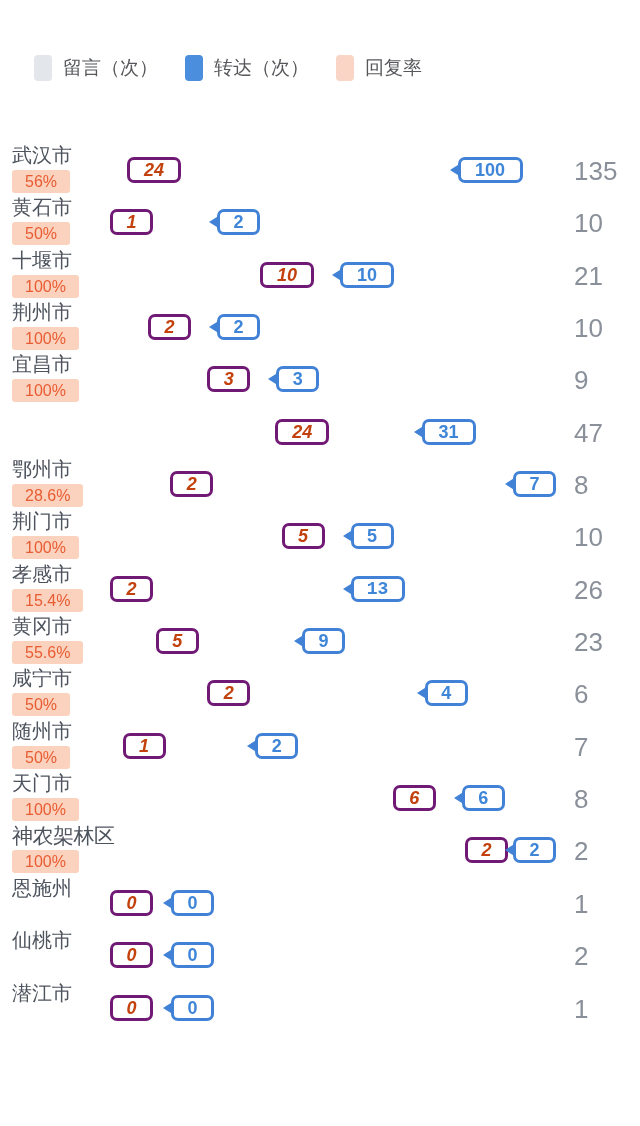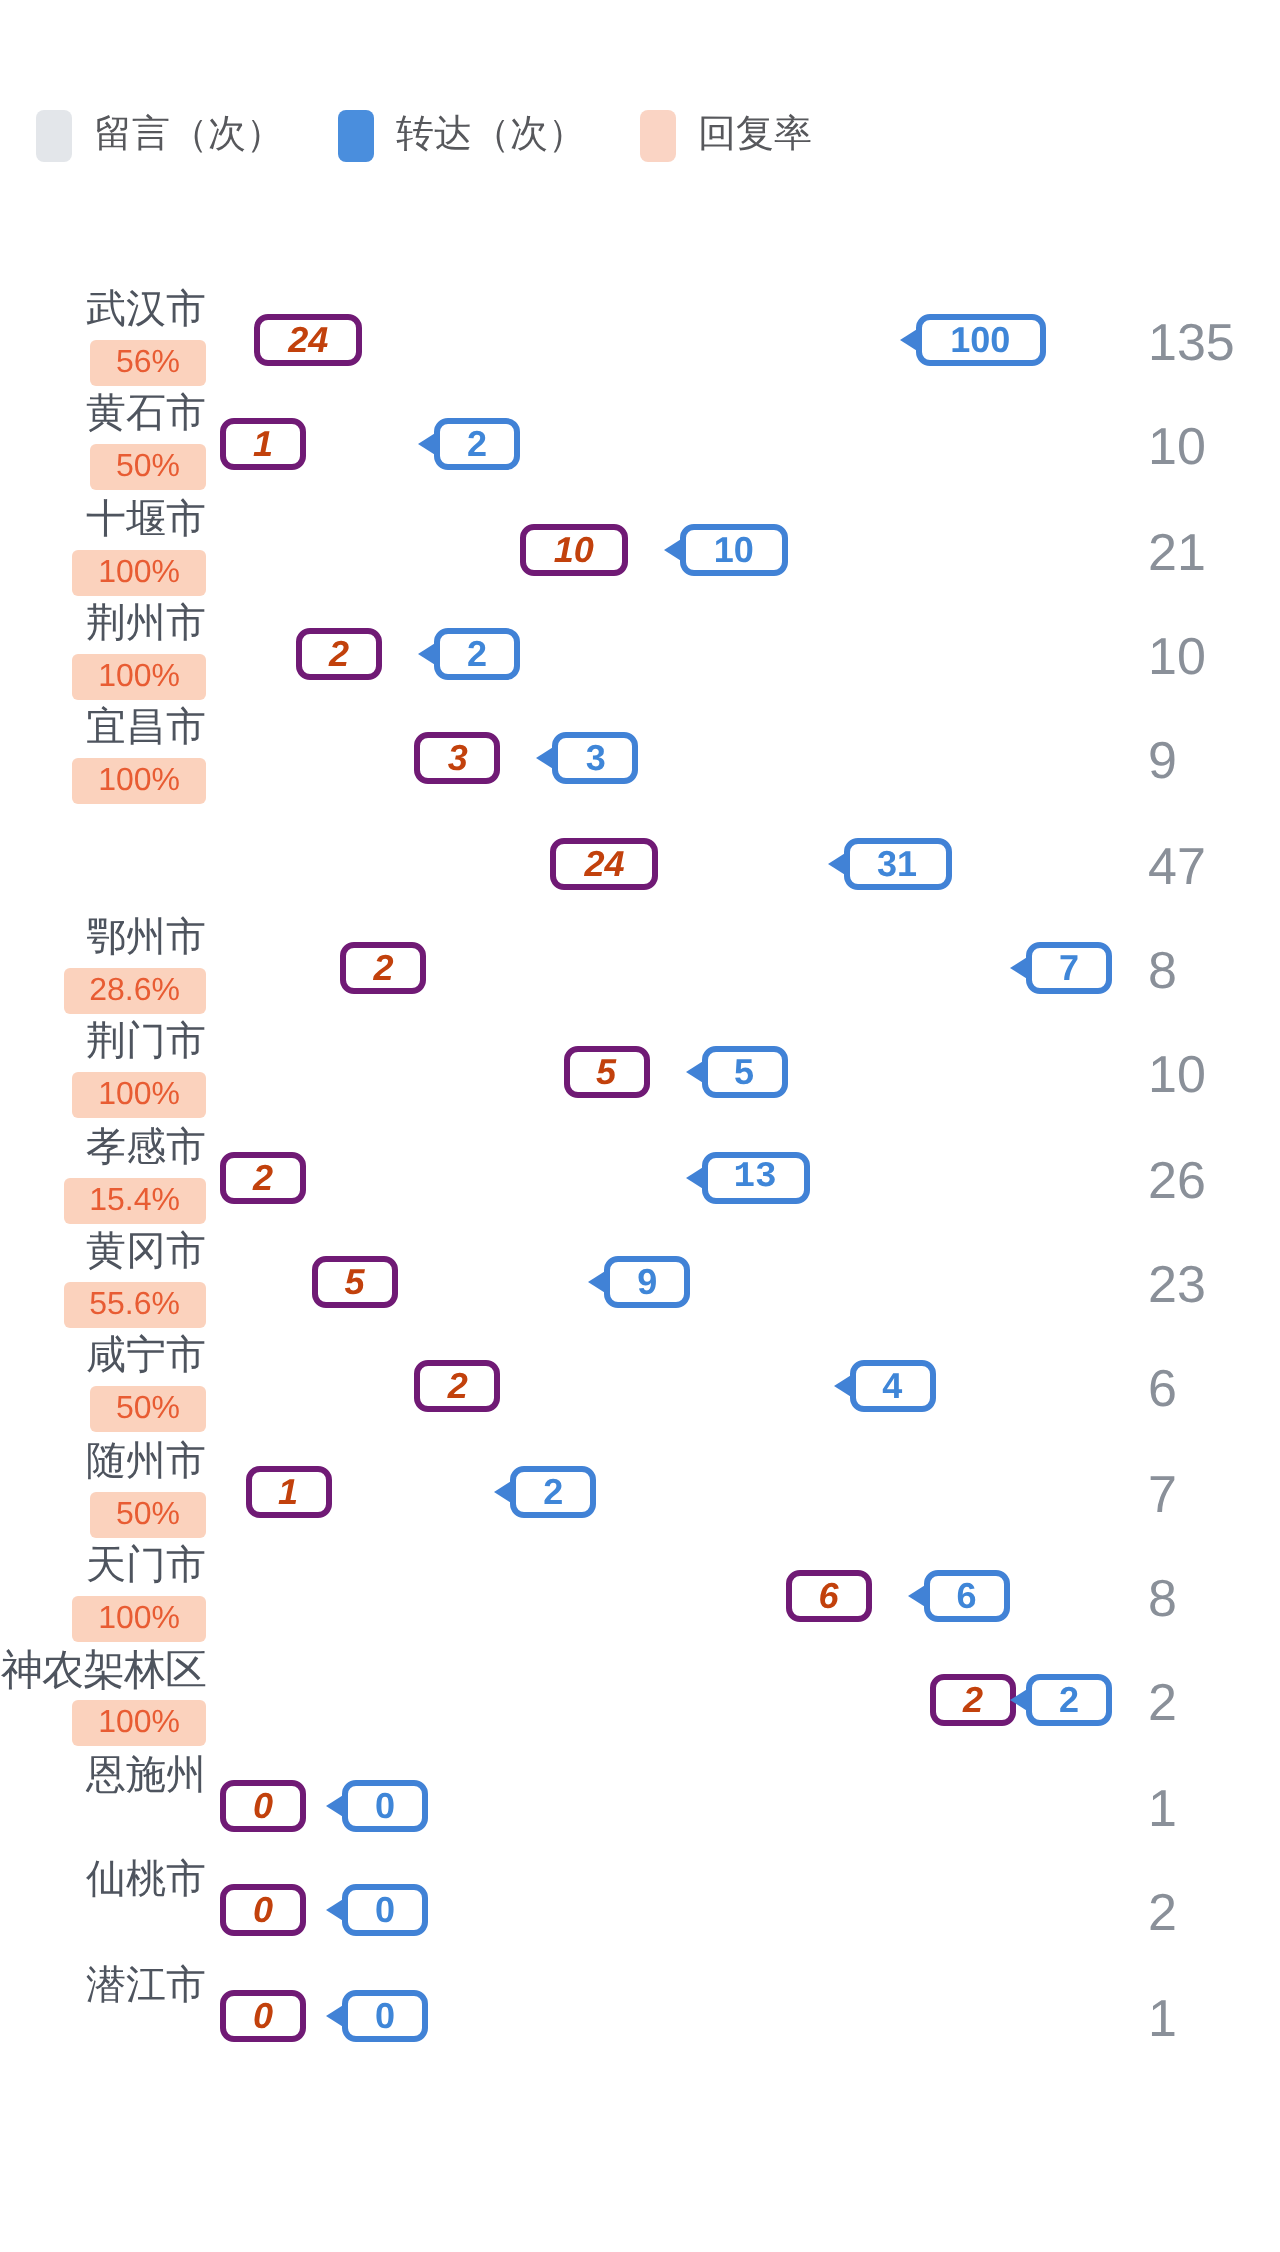--- a/index.html
+++ b/index.html
@@ -1,28 +1,28 @@
 <!DOCTYPE html>
 <html><head>
 <meta charset="utf-8">
 <style>
   html,body{margin:0;padding:0;background:#ffffff;}
   body{width:640px;height:1126px;position:relative;overflow:hidden;
        font-family:"Liberation Sans","DejaVu Sans",sans-serif;}
 
   
-  .legend{position:absolute;left:18px;top:55px;display:flex;align-items:center;justify-content:flex-end;}
+  .legend{position:absolute;left:34px;top:55px;display:flex;align-items:center;justify-content:flex-end;}
   .legend-item{display:flex;align-items:center;margin-right:27px;cursor:pointer;}
   .legend-swatch{width:18px;height:26px;border-radius:4px;margin-right:11px;flex:0 0 auto;}
   .legend-label{font-size:19px;color:#57585c;line-height:26px;white-space:nowrap;}
 
   
   .rows{position:absolute;left:0;top:144px;width:640px;}
   .row{position:relative;height:52.35px;}
-  .left-col{position:absolute;left:0;top:0;width:103px;text-align:right;}
+  .left-col{position:absolute;left:0;top:0;width:103px;padding-left:12px;}
   .city{font-size:20px;line-height:23px;color:#4e545e;white-space:nowrap;}
   .city.small{font-size:21px;letter-spacing:-0.5px;}
   .badge{display:inline-block;margin-top:3px;padding:2px 13px;border-radius:3px;
          font-size:16px;line-height:19px;background:#fbd2bd;color:#e85c33;}
 
   .bar-wrap{position:absolute;left:110px;top:10px;width:460px;height:36px;}
   .layer{position:absolute;left:0;overflow:hidden;}
   .layer .strip{display:flex;width:445px;}
   .seg{flex:0 0 17.5px;margin-right:5px;height:100%;}
   .layer-gray {top:3px;height:24px;width:445px;}

